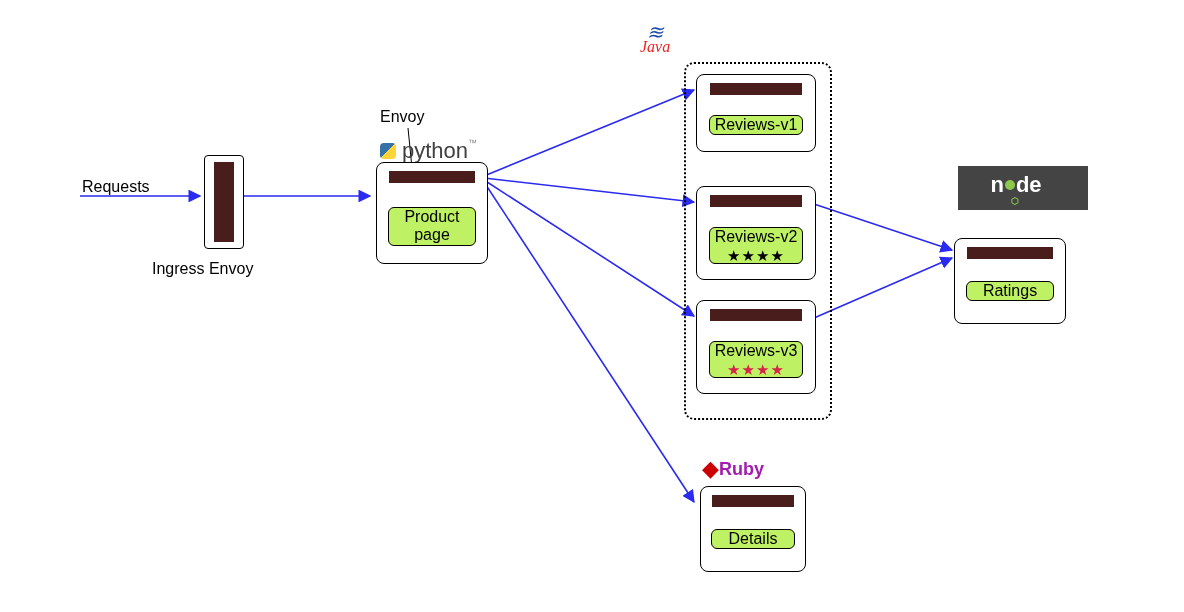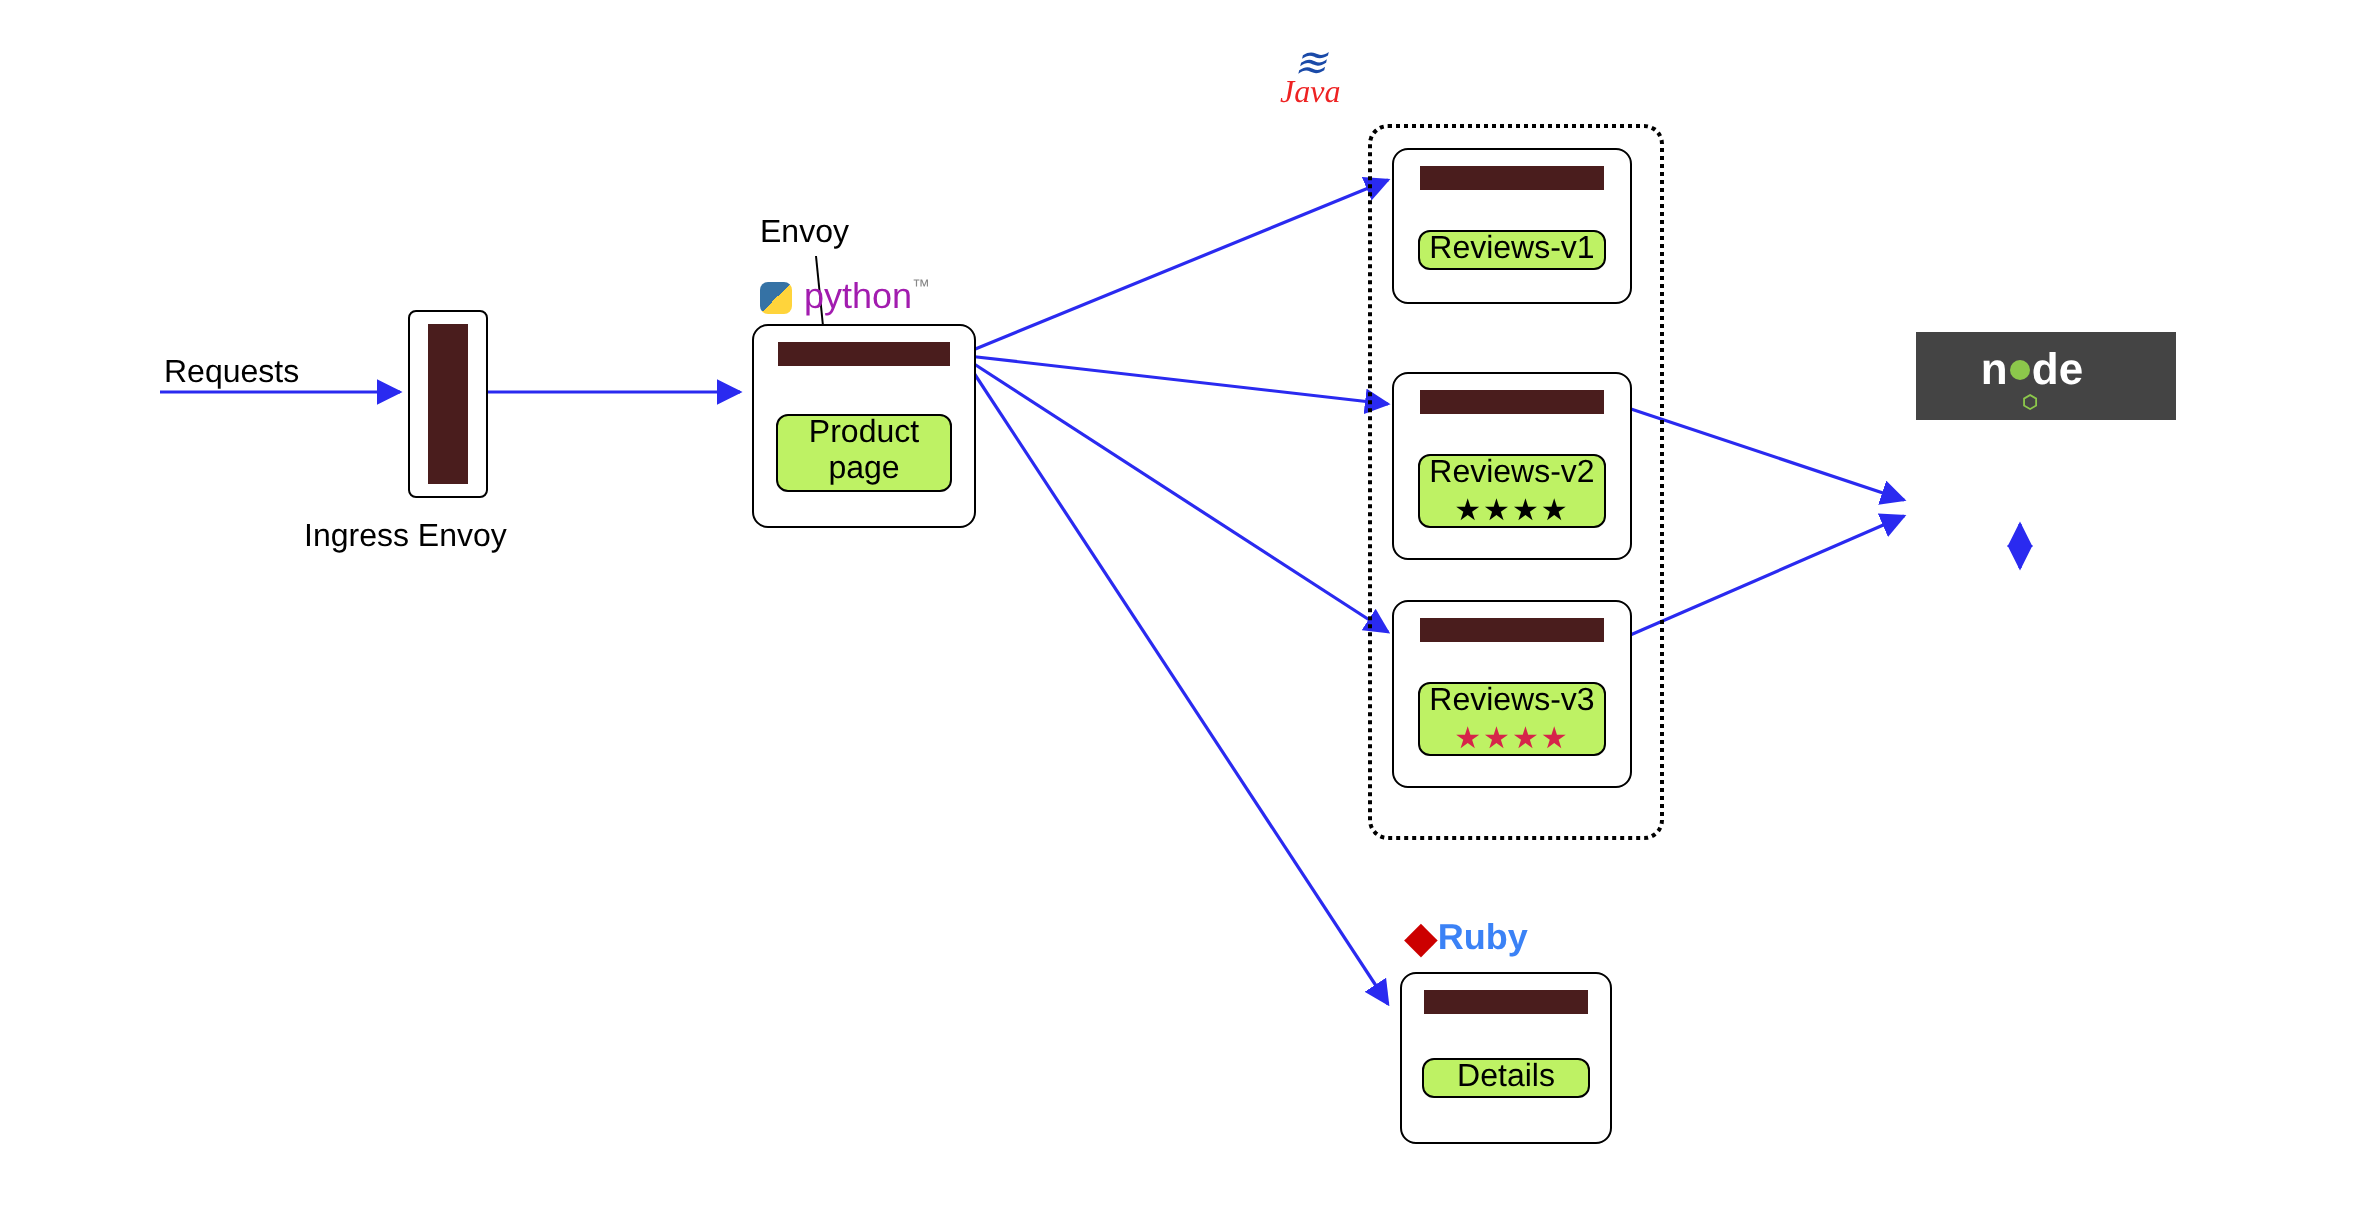--- a/index.html
+++ b/index.html
@@ -85,23 +85,23 @@
     vertical-align: middle;
     margin: 0 1px;
   }
   .java-icon { font-family: Georgia, serif; font-style: italic; color:#e22; }
   .java-cup { color:#1a4aa8; font-size:20px; display:block; line-height:0.6; }
   .python-icon .p {
     display:inline-block; width:16px; height:16px; border-radius:4px;
     background: linear-gradient(135deg,#3572A5 50%,#ffd43b 50%);
     vertical-align:middle; margin-right:6px;
   }
-  .python-icon .t { color:#a21caf; font-size:18px; vertical-align:middle;}
+  .python-icon .t { color:#404040; font-size:22px; vertical-align:middle;}
   .ruby-icon .gem { color:#c00; font-size:22px; vertical-align:middle;}
-  .ruby-icon .t { color:#3b82f6; font-size:18px; vertical-align:middle; font-weight:bold;}
+  .ruby-icon .t { color:#a21caf; font-size:18px; vertical-align:middle; font-weight:bold;}
   svg.arrows {
     position:absolute;
     left:0; top:0;
     width:1184px; height:612px;
     pointer-events:none;
   }
 </style>
 </head>
 <body>
 
@@ -192,20 +192,24 @@
       <div>Reviews-v3</div>
       <div class="stars red">★★★★</div>
     </div>
   </div>
 
   <div class="node-badge" style="left:958px; top:166px; width:96px;">
     <span style="font-size:22px; vertical-align:middle;">n</span><span class="dot"></span><span style="font-size:22px; vertical-align:middle;">de</span>
     <div style="font-size:9px; color:#8cc84b; letter-spacing:2px; margin-top:-2px;">⬡</div>
   </div>
 
+  <div class="pod" style="left:954px; top:238px; width:112px; height:86px;">
+    <span class="envoy-bar"></span>
+    <div class="svc-box" style="margin-top:22px;">Ratings</div>
+  </div>
 
   <div class="icon ruby-icon" style="left:702px; top:456px;">
     <span class="gem">◆</span><span class="t">Ruby</span>
   </div>
 
   <div class="pod" style="left:700px; top:486px; width:106px; height:86px;">
     <span class="envoy-bar"></span>
     <div class="svc-box" style="margin-top:22px;">Details</div>
   </div>
 

